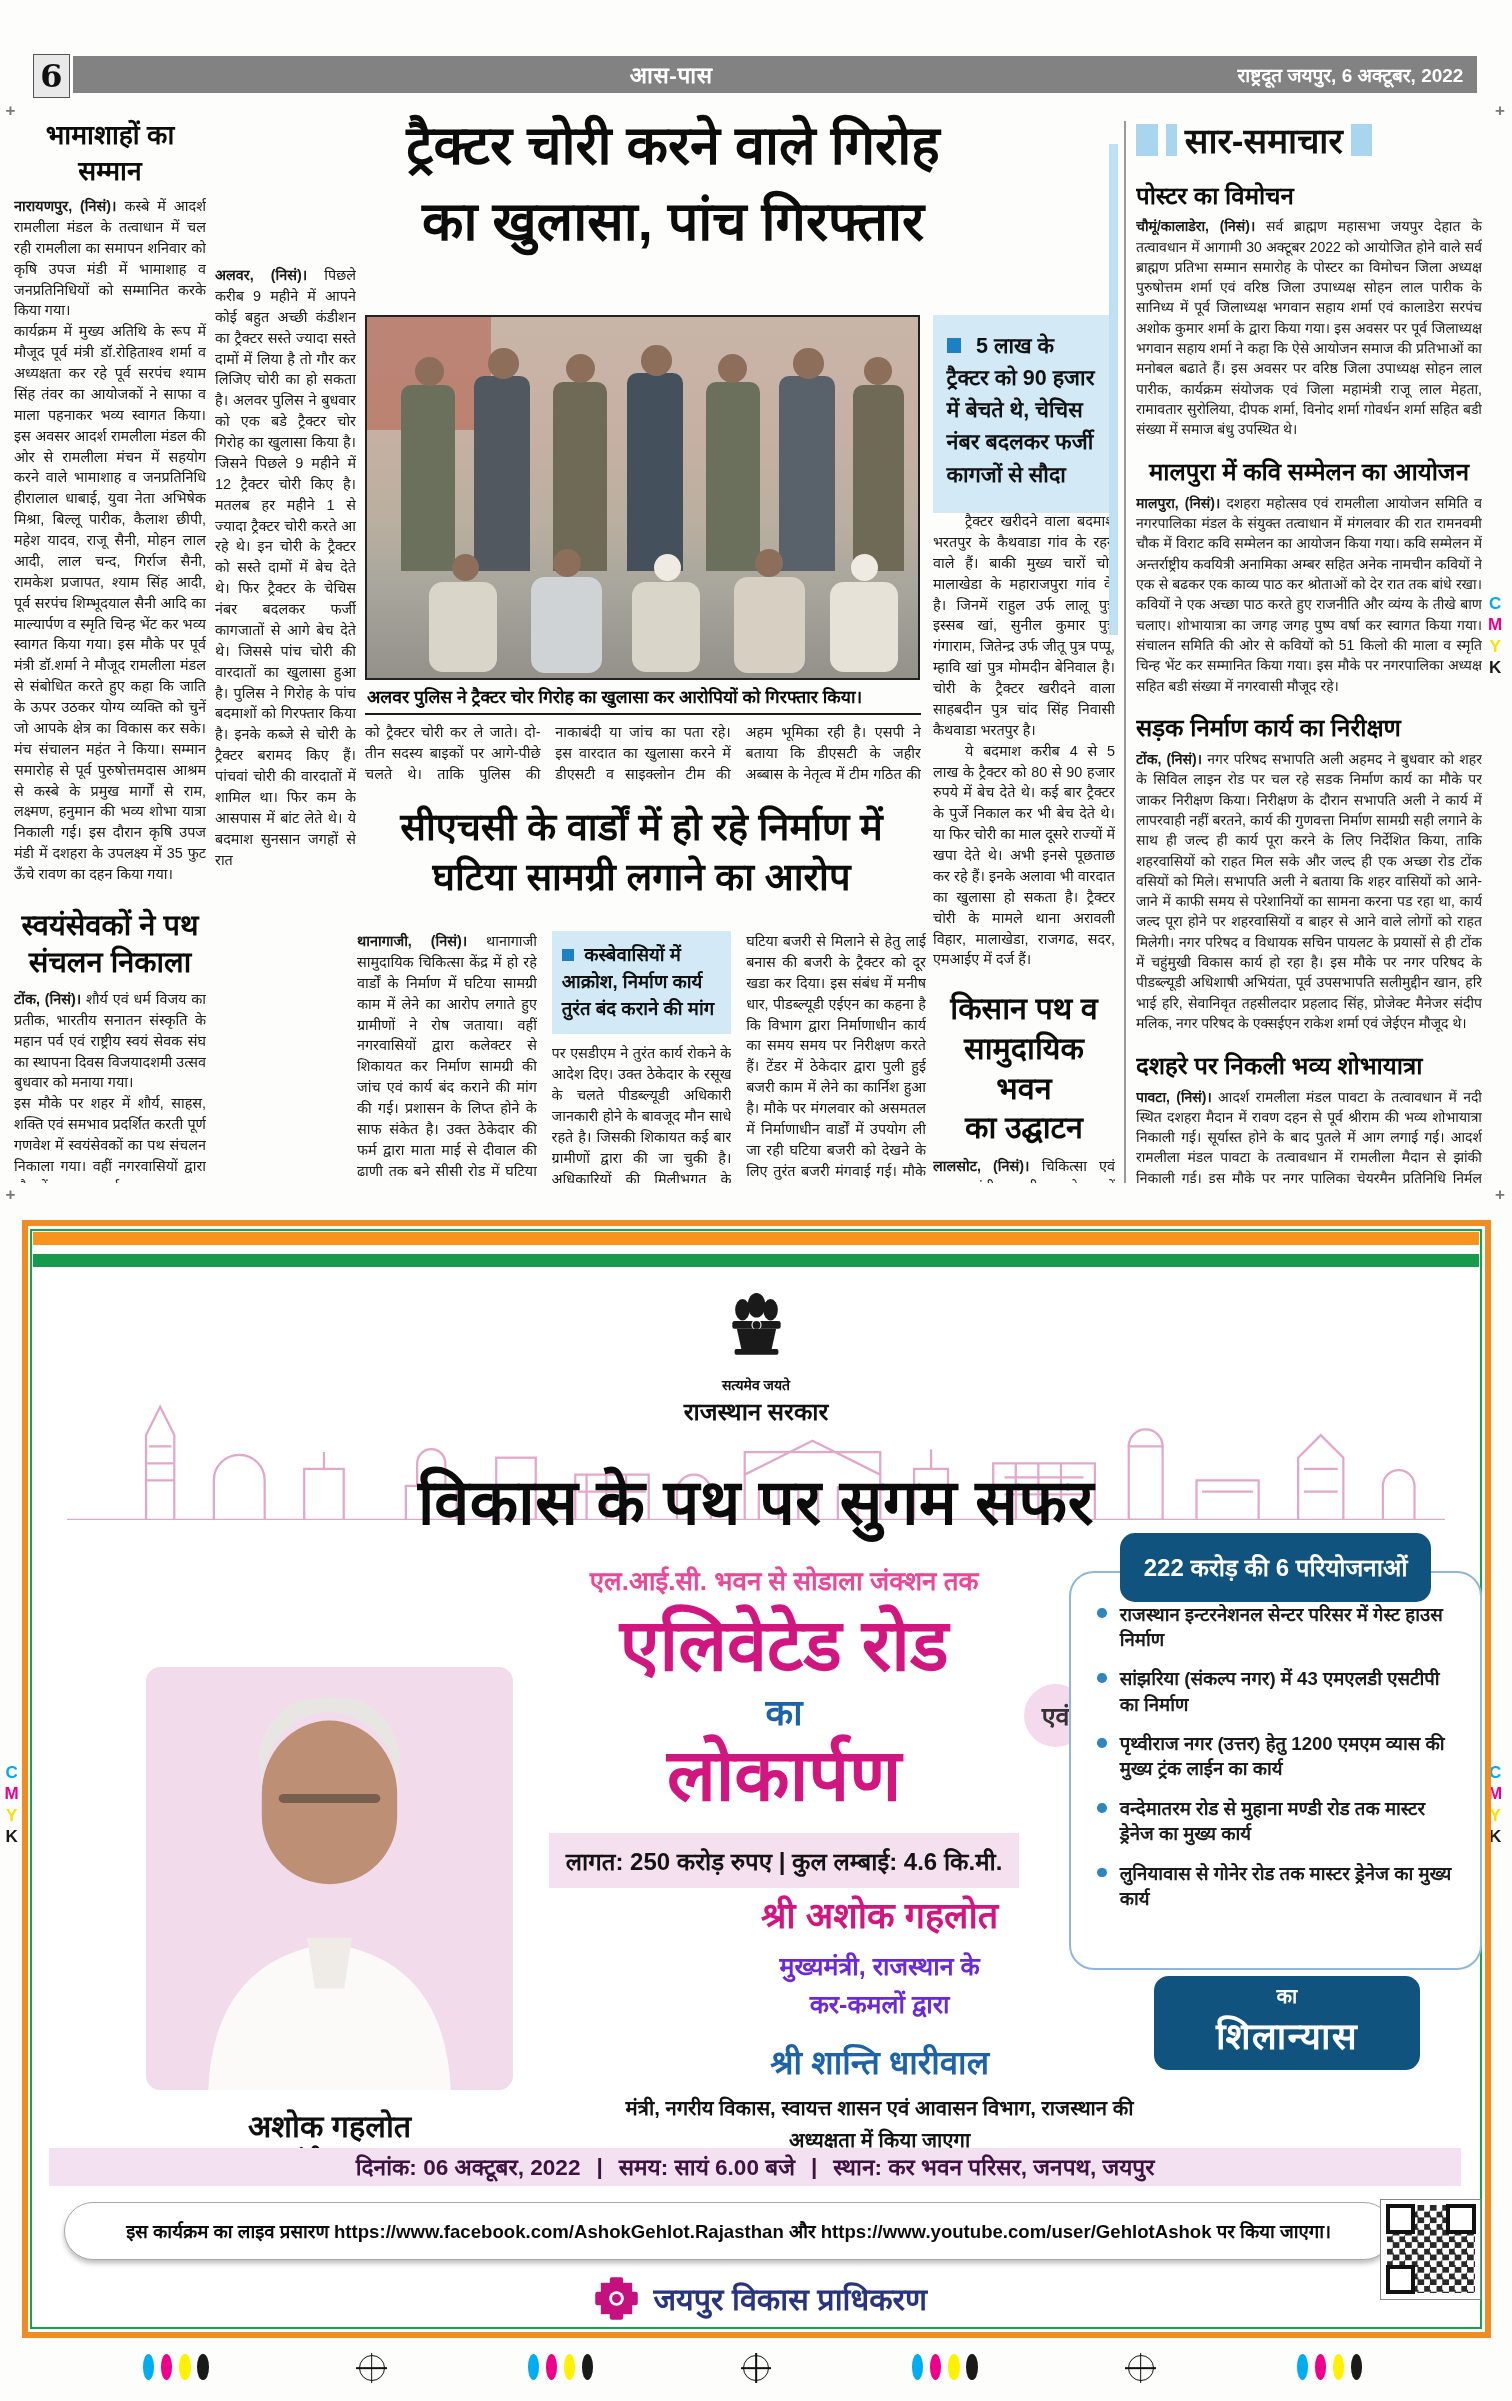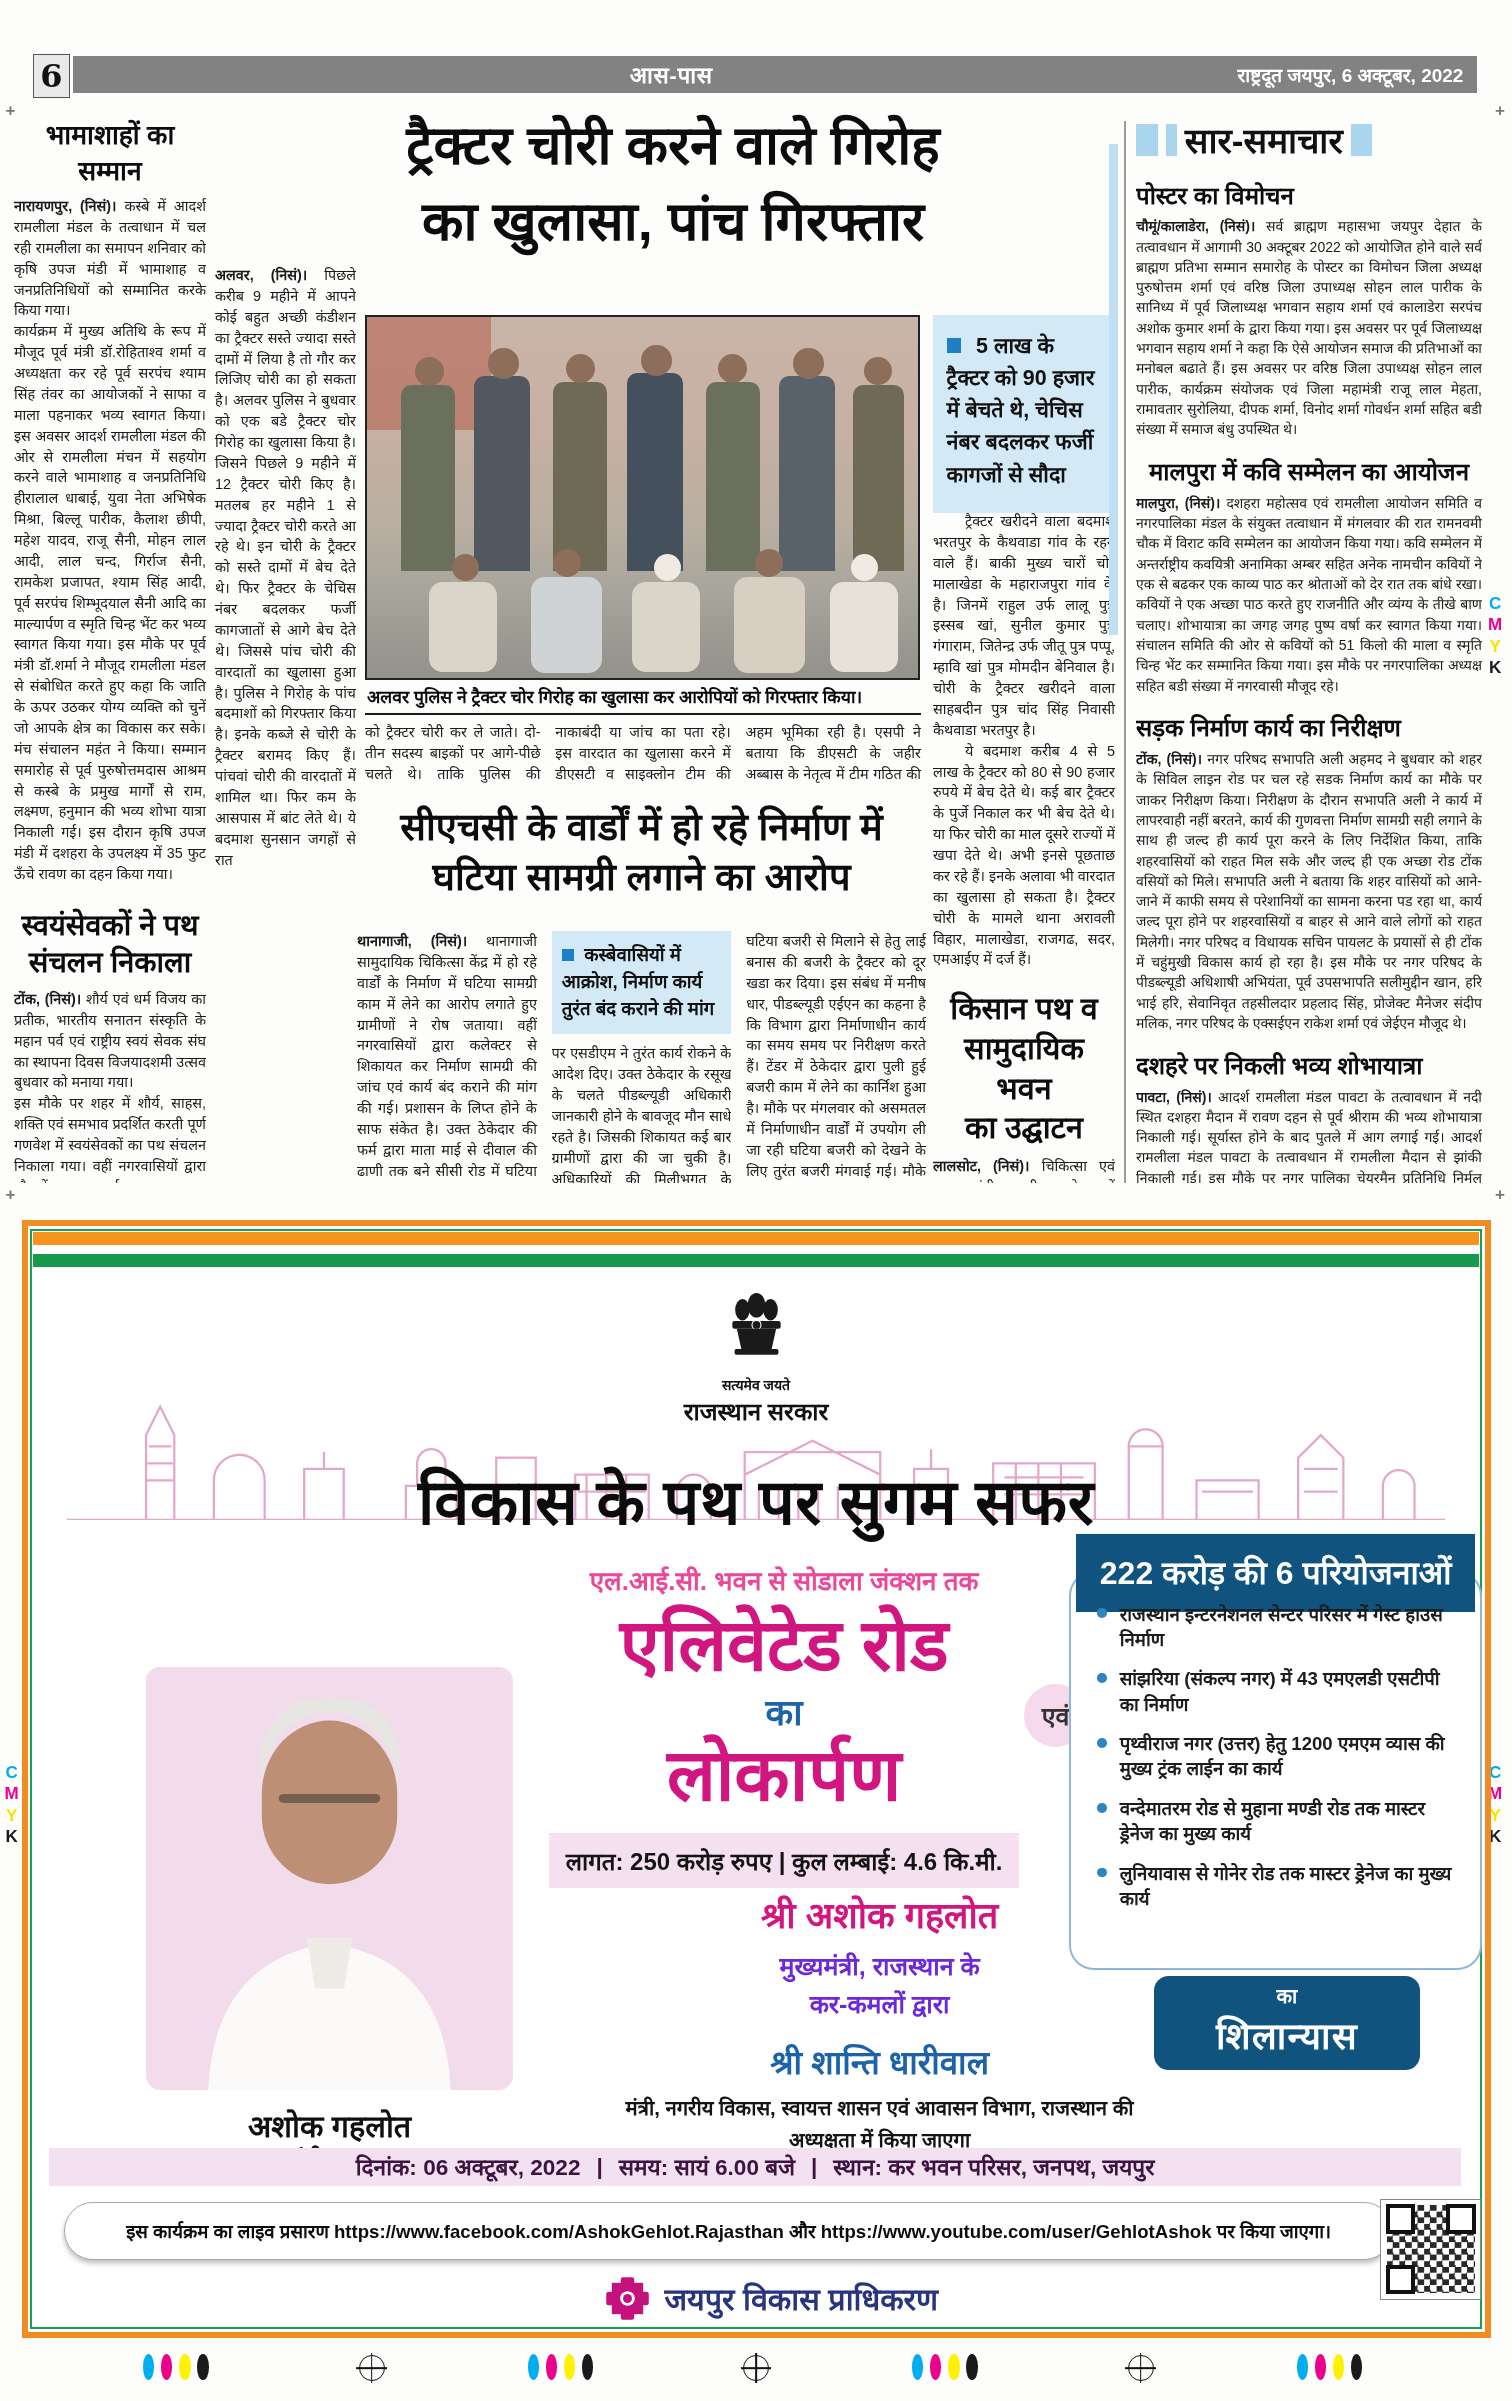--- a/index.html
+++ b/index.html
@@ -44,21 +44,21 @@
   .tric-o{background:#f7941d;}.tric-g{background:#169b4c;}
   .ad-motto{font-size:14px;font-weight:bold;text-align:center;}
   .ad-govt{font-size:24px;font-weight:800;text-align:center;}
   .ad-title{font-size:63px;font-weight:900;text-align:center;color:#0b0b0b;letter-spacing:0.6px;}
   .ad-sub{font-size:26px;font-weight:800;color:#ec4899;text-align:center;}
   .ad-big-magenta{font-size:72px;font-weight:900;color:#d21680;text-align:center;line-height:1.05;}
   .ad-ka{font-size:36px;font-weight:800;color:#1c63a8;text-align:center;}
   .ad-stats{background:#f5e0ef;font-size:24px;font-weight:800;color:#141414;text-align:center;padding:11.3px 17px;display:inline-block;}
   .avn-circle{background:#f5d9ec;border-radius:50%;display:flex;align-items:center;justify-content:center;font-size:25px;font-weight:800;color:#333;}
   .panel{border:2.3px solid #8fb8d8;border-radius:25px;background:#fff;}
-  .panel-pill{background:#0f537e;color:#fff;font-size:32px;font-weight:800;border-radius:0;padding:21px 24px;white-space:nowrap;}
+  .panel-pill{background:#0f537e;color:#fff;font-size:24px;font-weight:800;border-radius:15px;padding:21px 24px;white-space:nowrap;}
   .panel ul{margin:0;padding:29px 22.6px 5.6px 26px;list-style:none;}
   .panel li{position:relative;padding-left:22.6px;font-size:18.6px;font-weight:600;line-height:1.35;margin-bottom:14.7px;color:#1c1c1c;}
   .panel li:before{content:"";position:absolute;left:0;top:6.8px;width:9.6px;height:9.6px;border-radius:50%;background:#2e86c1;}
   .shila-pill{background:#0f537e;color:#fff;border-radius:14.7px;text-align:center;padding:5.6px 11.3px 10.2px 11.3px;}
   .shila-ka{font-size:20.3px;font-weight:bold;display:block;}
   .shila-big{font-size:37px;font-weight:900;display:block;letter-spacing:1.1px;}
   .cm-name{font-size:36px;font-weight:900;color:#d21680;text-align:center;}
   .cm-line{font-size:25px;font-weight:800;text-align:center;color:#6d28d9;}
   .min-name{font-size:33px;font-weight:900;color:#1c63a8;text-align:center;}
   .min-line{font-size:20.3px;font-weight:800;text-align:center;color:#141414;}
@@ -314,21 +314,21 @@
 
       <div class="abs live-box" style="left:31px;top:970px;width:1282px;height:56px;">इस कार्यक्रम का लाइव प्रसारण https://www.facebook.com/AshokGehlot.Rajasthan और https://www.youtube.com/user/GehlotAshok पर किया जाएगा।</div>
 
       <div class="abs qr" style="left:1347px;top:967px;width:99px;height:99px;">
         <div class="qr-noise"></div>
         <div class="qr-f" style="left:4.5px;top:4.5px;"></div>
         <div class="qr-f" style="right:4.5px;top:4.5px;"></div>
         <div class="qr-f" style="left:4.5px;bottom:4.5px;"></div>
       </div>
 
-      <div class="abs jda-row" style="left:15px;top:1043px;width:100%;">
+      <div class="abs jda-row" style="left:4px;top:1043px;width:100%;">
         <svg width="47" height="47" viewBox="0 0 84 84">
           <g fill="#c4117e">
             <rect x="30" y="4" width="24" height="76" rx="4"></rect>
             <rect x="4" y="30" width="76" height="24" rx="4"></rect>
             <rect x="14" y="14" width="18" height="18"></rect>
             <rect x="52" y="14" width="18" height="18"></rect>
             <rect x="14" y="52" width="18" height="18"></rect>
             <rect x="52" y="52" width="18" height="18"></rect>
           </g>
           <circle cx="42" cy="42" r="13" fill="#fff"></circle>

